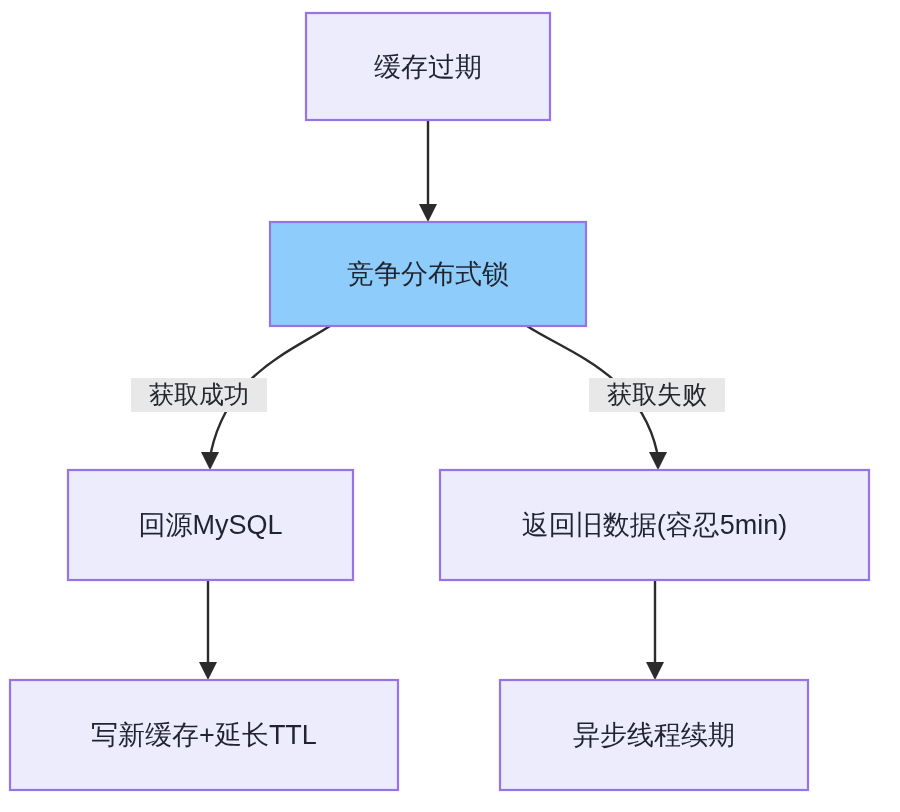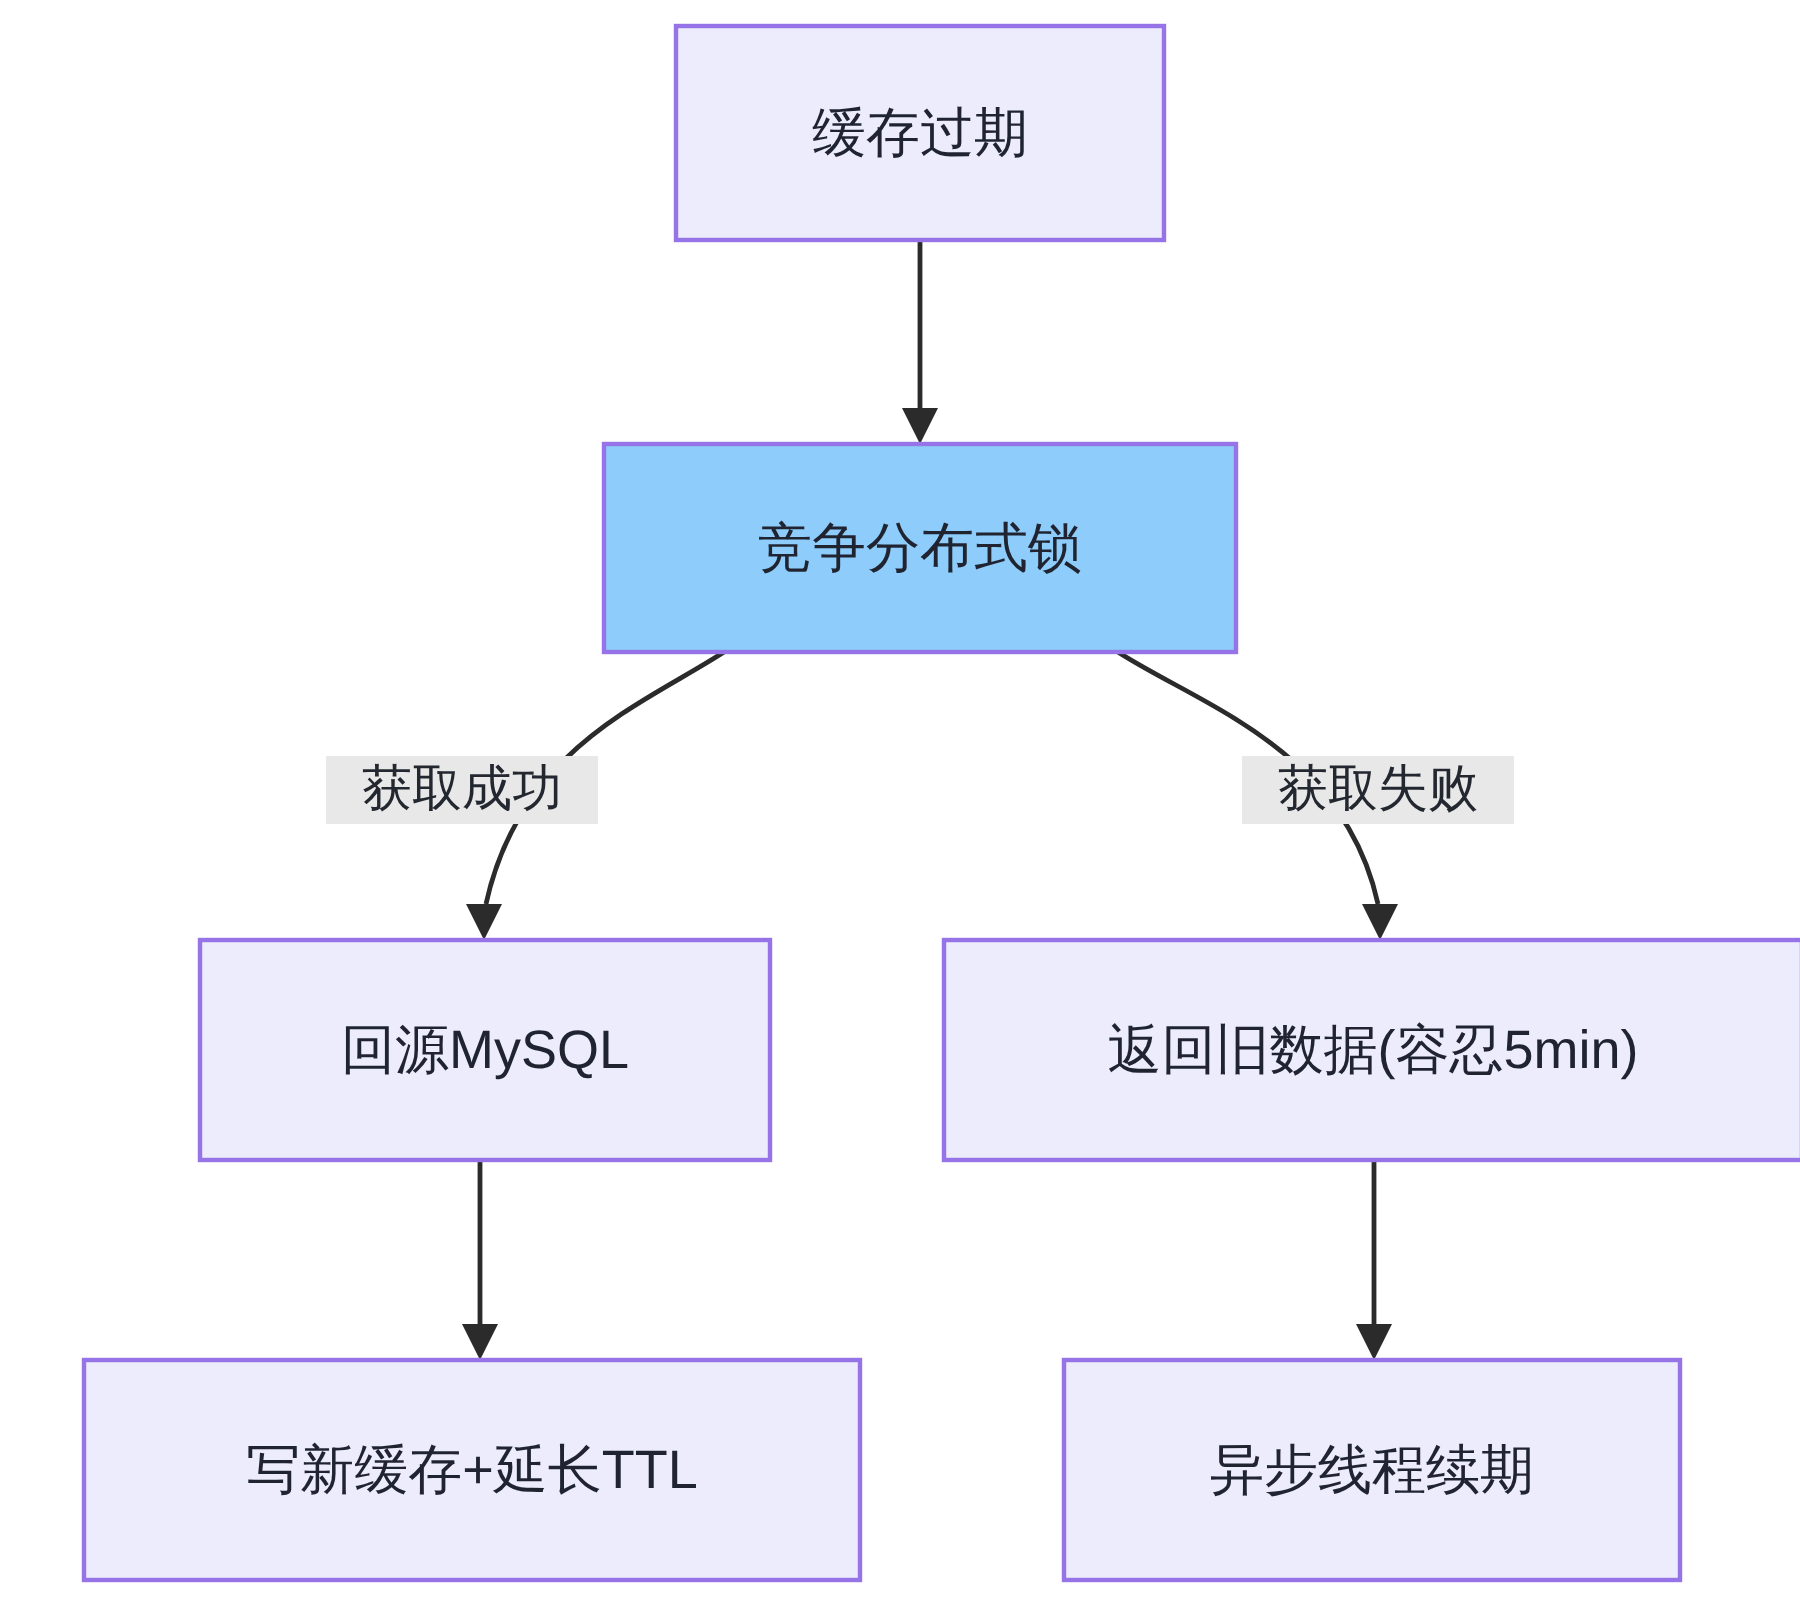--- a/index.html
+++ b/index.html
@@ -10,21 +10,20 @@
   body {
     width: 900px;
     height: 812px;
     font-family: "Liberation Sans", "DejaVu Sans", sans-serif;
     overflow: hidden;
   }
   #flowchart-root {
     position: relative;
     width: 756px;
     height: 812px;
-    margin-left: 32px;
   }
   svg.diagram {
     position: absolute;
     top: 0;
     left: 0;
     width: 900px;
     height: 812px;
     display: block;
   }
   .node-rect {

